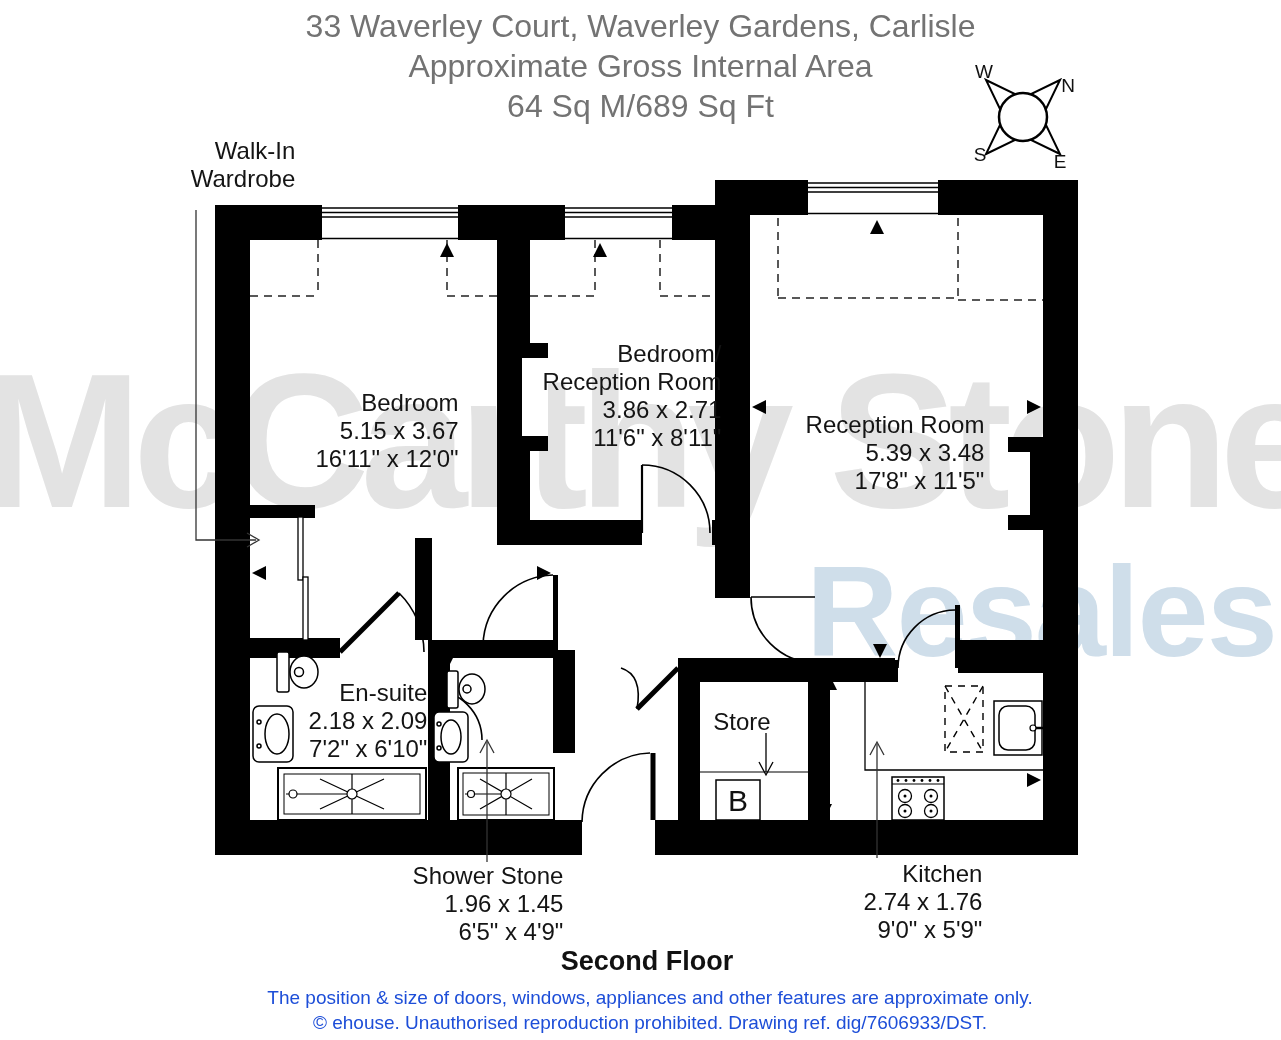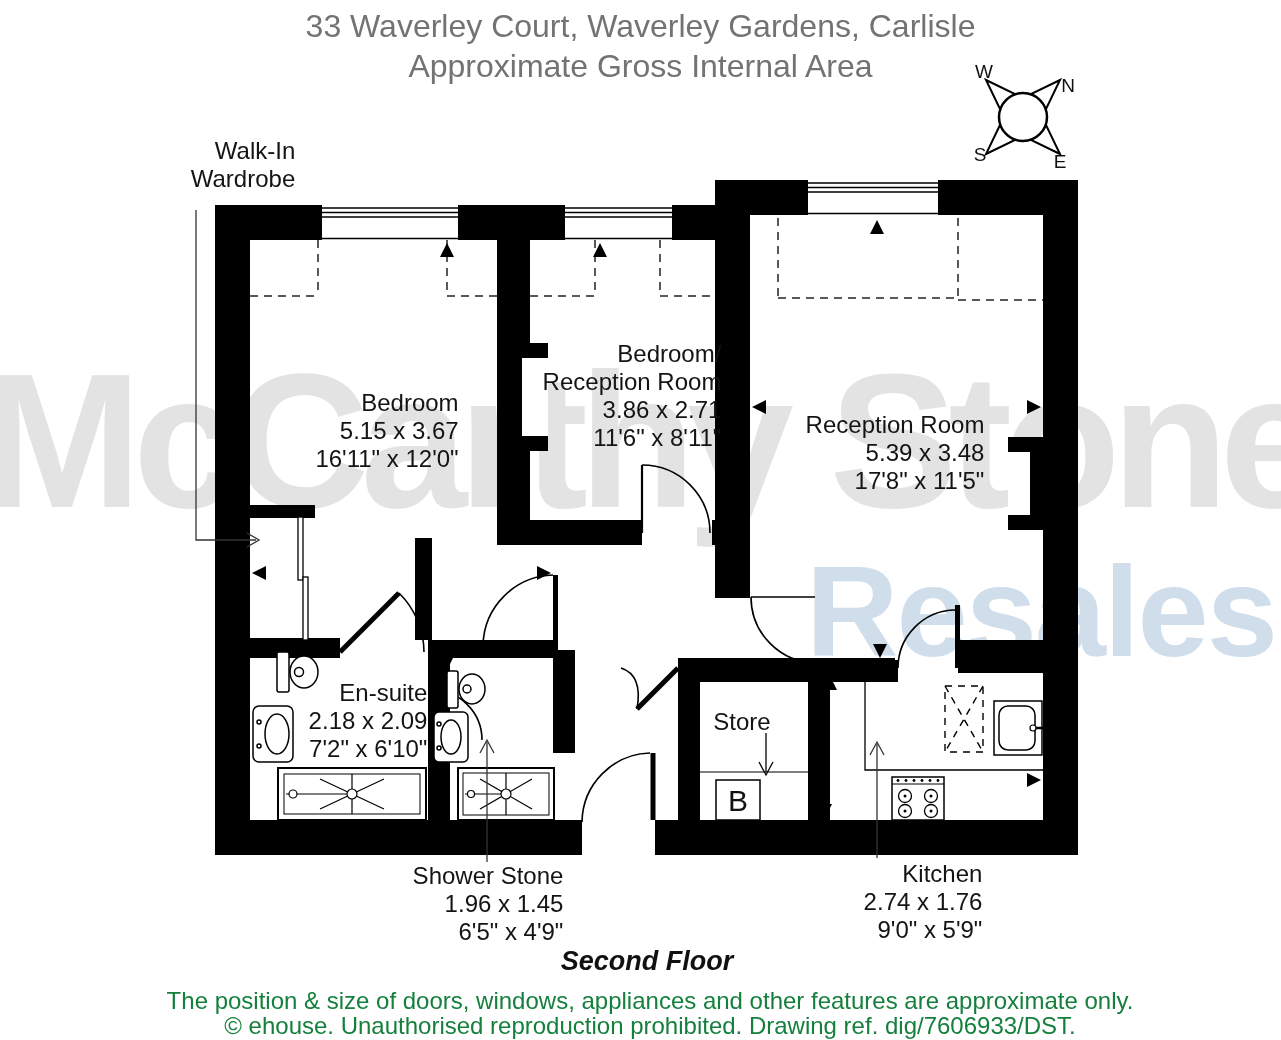--- a/index.html
+++ b/index.html
@@ -8,23 +8,23 @@
   .wm-brand{position:absolute;left:-18px;top:330px;font-size:192px;font-weight:bold;
             color:#e3e3e3;letter-spacing:-9px;white-space:nowrap;z-index:1;}
   .wm-sub{position:absolute;left:806px;top:538px;font-size:128px;font-weight:bold;
           color:#cfdeea;letter-spacing:-2px;white-space:nowrap;z-index:1;}
   svg#plan{position:absolute;left:0;top:0;z-index:2;}
   .lbl{position:absolute;z-index:3;text-align:right;color:#141414;font-size:24px;
        line-height:28px;transform:translateX(-50%);white-space:nowrap;}
   .title{position:absolute;z-index:3;left:0;top:6px;width:1281px;text-align:center;
          color:#737373;font-size:32px;line-height:40px;}
   .floor{position:absolute;z-index:3;left:647px;top:946px;transform:translateX(-50%);
-         font-size:27px;font-weight:bold;color:#111;white-space:nowrap;font-style:italic;}
+         font-size:27px;font-weight:bold;color:#111;white-space:nowrap;}
   .foot{position:absolute;z-index:3;left:650px;transform:translateX(-50%);
-        font-size:24px;color:#15803d;white-space:nowrap;text-align:center;}
+        font-size:19px;color:#1d4ed8;white-space:nowrap;text-align:center;}
   .f1{top:987px;} .f2{top:1012px;}
 </style>
 </head>
 <body>
 
 <div id="canvas">
 
   <div class="wm-brand">McCarthy Stone</div>
   <div class="wm-sub">Resales</div>
 
@@ -224,20 +224,21 @@
       <text x="984" y="78" text-anchor="middle" font-size="19" fill="#111">W</text>
       <text x="1068" y="92" text-anchor="middle" font-size="19" fill="#111">N</text>
       <text x="980" y="161" text-anchor="middle" font-size="19" fill="#111">S</text>
       <text x="1060" y="168" text-anchor="middle" font-size="19" fill="#111">E</text>
     </g>
   </svg>
 
   <div class="title">
     <div>33 Waverley Court, Waverley Gardens, Carlisle</div>
     <div>Approximate Gross Internal Area</div>
+    <div>64 Sq M/689 Sq Ft</div>
   </div>
 
   <div class="lbl" style="left:243px;top:137px;">
     <div>Walk-In</div>
     <div>Wardrobe</div>
   </div>
 
   <div class="lbl" style="left:387px;top:389px;">
     <div>Bedroom</div>
     <div>5.15 x 3.67</div>

